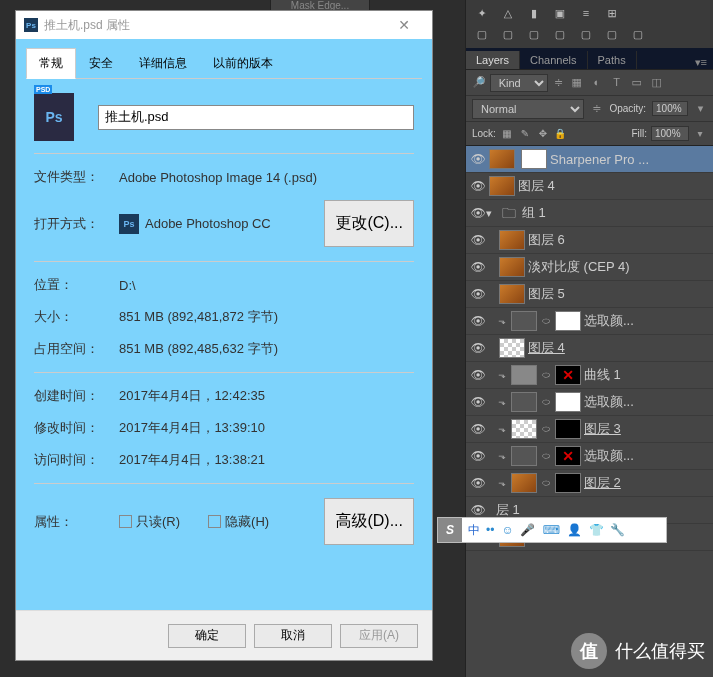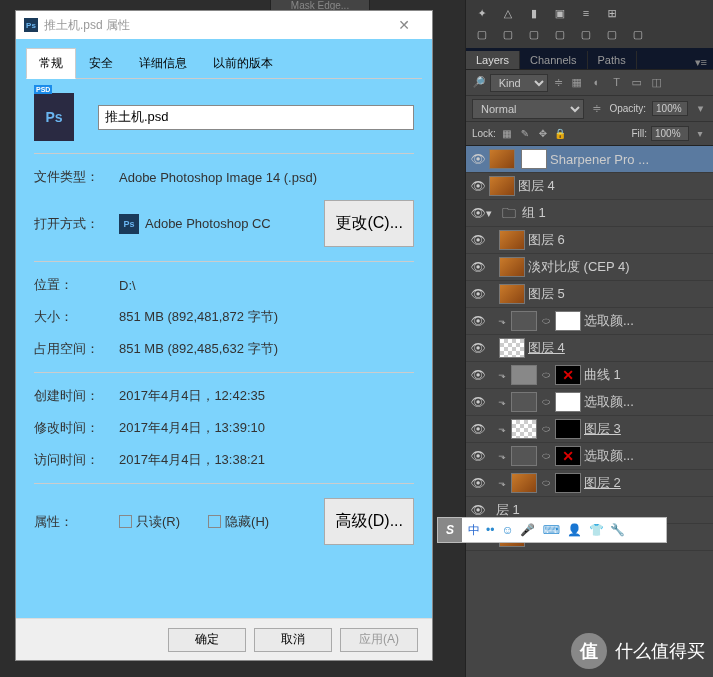--- a/index.html
+++ b/index.html
@@ -28,21 +28,21 @@
 .app-icon { width: 20px; height: 20px; background: #1a3a5a; color: #6ab5f0; display: inline-flex; align-items: center; justify-content: center; font-size: 9px; font-weight: bold; }
 .change-btn, .adv-btn { border: 1px solid #aaa; background: #eaeaea; padding: 12px 10px; font-size: 16px; cursor: pointer; min-width:82px;}
 hr { border: none; border-top: 1px solid #ccc; margin: 2px 0; }
 
 .attr-row { display:flex; align-items:center; font-size:13px; margin:14px 0;}
 .attr-row .prop-label{width:85px;}
 .attr-options{display:flex; gap:28px; flex:1; align-items:center;}
 .chk{display:flex;align-items:center;gap:4px;}
 .chk-box{width:13px;height:13px;border:1px solid #888;}
 
-.dialog-footer { position: absolute; bottom: 0; left: 0; right: 0; height: 42px; background: #efefef; display: flex; justify-content: flex-end; align-items: center; gap: 8px; padding: 0 14px; border-top: 1px solid #ddd; }
+.dialog-footer { position: absolute; bottom: 0; left: 0; right: 0; height: 50px; background: #efefef; display: flex; justify-content: flex-end; align-items: center; gap: 8px; padding: 0 14px; border-top: 1px solid #ddd; }
 .dialog-footer button { min-width: 78px; height: 24px; font-size: 12px; background: #eaeaea; border: 1px solid #aaa; cursor: pointer; }
 .dialog-footer button:disabled { color: #999; }
 
 
 .right-panel { position: absolute; right: 0; top: 0; width: 248px; height: 677px; background: #454545; color: #ccc; font-size: 11px; border-left: 1px solid #222; }
 .tool-icons { height: 48px; background: #3a3a3a; display:flex; flex-direction:column; justify-content:space-around; padding:3px 8px;}
 .tool-row{display:flex; gap:10px;}
 .tool-row span{width:16px;text-align:center;color:#bbb;}
 
 .panel-tabs { display:flex; background:#0f172a; height:22px; align-items:flex-end; border-bottom:1px solid #222;}

